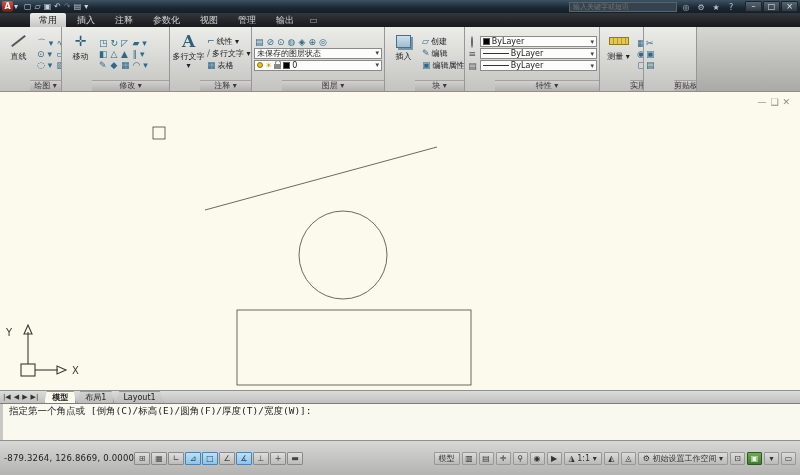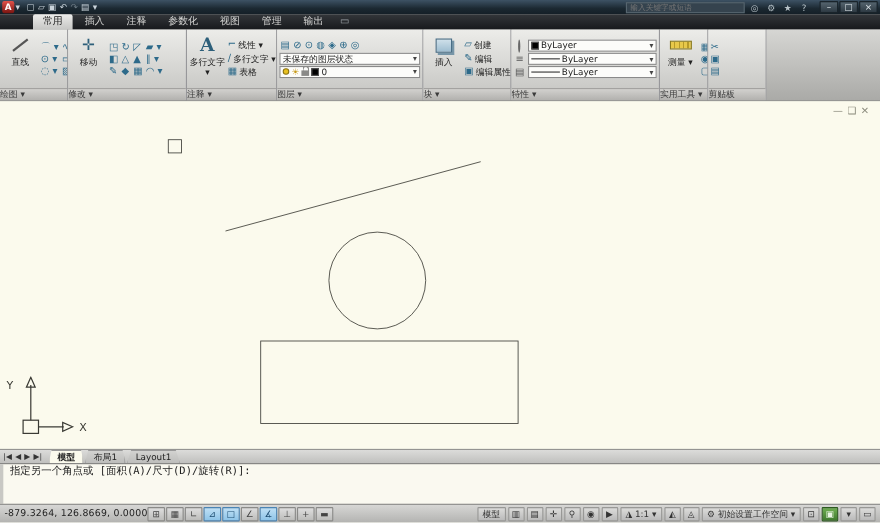--- a/index.html
+++ b/index.html
@@ -26,21 +26,21 @@
   
   .tabbar { height:14px; background:linear-gradient(#33363a,#17191c); display:flex; align-items:flex-end; padding-left:30px; gap:2px; flex:0 0 auto; }
   .rtab { padding:1px 9px; color:#d6d6d4; font-size:9px; line-height:12px; white-space:nowrap; }
   .rtab.on { background:linear-gradient(#ececea,#c6c6c4); color:#1a1a1a; border-radius:2px 2px 0 0;text-align:right; }
   .rtab.ricon { color:#9aa0a5; padding:1px 4px; }
 
   
   .ribbon { height:65px; display:flex; background:linear-gradient(#e9e9e7,#b9b9b7); flex:0 0 auto; border-bottom:1px solid #8f8f8d; }
   .panel { display:flex; flex-direction:column; border-right:1px solid #97979a; background:linear-gradient(#ecece9,#c3c3c0); overflow:hidden; }
   .panel-body { flex:1; display:flex; align-items:center; padding:1px 2px; gap:2px; overflow:hidden; }
-  .panel-footer { height:11px; font-size:8px; color:#3a3a3a; line-height:10px; background:linear-gradient(#d2d1ce,#b2b1ae); border-top:1px solid #a3a2a0; white-space:nowrap; overflow:hidden; }
+  .panel-footer { height:11px; font-size:8px; color:#3a3a3a; text-align:center; line-height:10px; background:linear-gradient(#d2d1ce,#b2b1ae); border-top:1px solid #a3a2a0; white-space:nowrap; overflow:hidden;margin-left:30px; }
   .bigbtn { width:33px; min-width:33px; align-self:stretch; display:flex; flex-direction:column; align-items:center; font-size:8px; color:#222; padding-top:2px; line-height:9px; text-align:center; }
   .bigbtn .bicon { height:22px; display:flex; align-items:center; justify-content:center; color:#2d5f7a; }
   .line-glyph { width:17px; height:2px; background:#555; transform:rotate(-38deg); }
   .a-big { font-size:17px; font-weight:bold; color:#333; font-family:"DejaVu Serif","Liberation Serif",serif; }
   .ruler { width:20px; height:8px; background:repeating-linear-gradient(90deg,#e8c84a 0 3px,#b89a28 3px 4px); border:1px solid #8a7a20; }
   .pasteicon { width:13px; height:16px; background:#e8e8e4; border:1px solid #777; position:relative; }
   .pasteicon:before { content:""; position:absolute; top:-3px; left:3px; width:5px; height:3px; background:#999; border:1px solid #666; }
   .insicon { width:15px; height:13px; border:1px solid #4a6e86; background:linear-gradient(#cfe0ea,#9ebdd0); box-shadow:2px 2px 0 #7796a8; }
   .igrid { display:grid; grid-auto-flow:row; gap:1px 3px; font-size:9px; color:#2d6a8a; align-content:center; }
   .igrid span { white-space:nowrap; line-height:10px; }
@@ -80,21 +80,21 @@
   .lnav span { color:#333; font-size:7px; padding:0 1px; }
   .ltab { padding:0 7px; color:#222; border:1px solid #999; border-bottom:none; background:linear-gradient(#d2d2d0,#bdbdbb); clip-path:polygon(8% 0,92% 0,100% 100%,0 100%); line-height:11px; }
   .ltab.on { background:#fbfaed; font-weight:bold; }
 
   
   .cmd { height:37px; background:#faf9f0; border-top:1px solid #7c7c7a; font-family:"DejaVu Sans Mono","Liberation Mono",monospace; font-size:9.5px; color:#1d1d1d; flex:0 0 auto; display:flex; flex-direction:column; }
   .cmd-hist { flex:1; padding:1px 0 0 6px; line-height:11px; border-left:3px solid #c8c8c4; }
   .cmd-prompt { height:13px; line-height:12px; padding-left:6px; border-top:1px solid #aaa; background:#fbfaf2; }
 
   
-  .statusbar { height:17px; background:linear-gradient(#d7d7d5,#b3b3b1); border-top:1px solid #8f8f8d; display:flex; align-items:center; padding:0 4px; gap:2px; flex:0 0 auto; font-size:8px; color:#222; }
+  .statusbar { height:35px; background:linear-gradient(#d7d7d5,#b3b3b1); border-top:1px solid #8f8f8d; display:flex; align-items:center; padding:0 4px; gap:2px; flex:0 0 auto; font-size:8px; color:#222; }
   .coords { width:128px; font-size:8.5px; letter-spacing:.2px; white-space:nowrap; }
   .toggles { display:flex; gap:1px; }
   .tg { width:16px; height:13px; border:1px solid #8a8a88; background:linear-gradient(#dedede,#bcbcba); text-align:center; line-height:12px; font-size:8px; color:#444; border-radius:1px; }
   .tg.on { background:linear-gradient(#bfe0f5,#8ec4e8); border-color:#4a84b4; color:#1d4c70; }
   .sb-right { margin-left:auto; display:flex; align-items:center; gap:2px; }
   .sbtn { min-width:15px; height:13px; border:1px solid #989896; background:linear-gradient(#dcdcda,#bababa); text-align:center; line-height:12px; font-size:8px; color:#333; padding:0 2px; border-radius:1px; white-space:nowrap; }
   .sbtn.txt { padding:0 4px; }
   .sbtn.green { background:linear-gradient(#6fae52,#3f7a2e); border-color:#2d5a20; color:#eaf5e4; }
 </style>
 </head>
@@ -363,21 +363,21 @@
       </div>
     <div style="display:flex;gap:1px">
         <span class="ltab  on">模型</span>
         <span class="ltab">布局1</span>
         <span class="ltab">Layout1</span>
       </div>
   </div>
 
   <div class="cmd">
     <div class="cmd-hist">
-      <div>指定另一个角点或 [面积(A)/尺寸(D)/旋转(R)]:</div>
+      <div>指定第一个角点或 [倒角(C)/标高(E)/圆角(F)/厚度(T)/宽度(W)]:</div>
     </div>
   </div>
 
   <div class="statusbar">
     <span class="coords">-879.3264, 126.8669, 0.0000</span>
     <div class="toggles">
         <span class="tg">⊞</span>
         <span class="tg">▦</span>
         <span class="tg">∟</span>
         <span class="tg  on">⊿</span>

